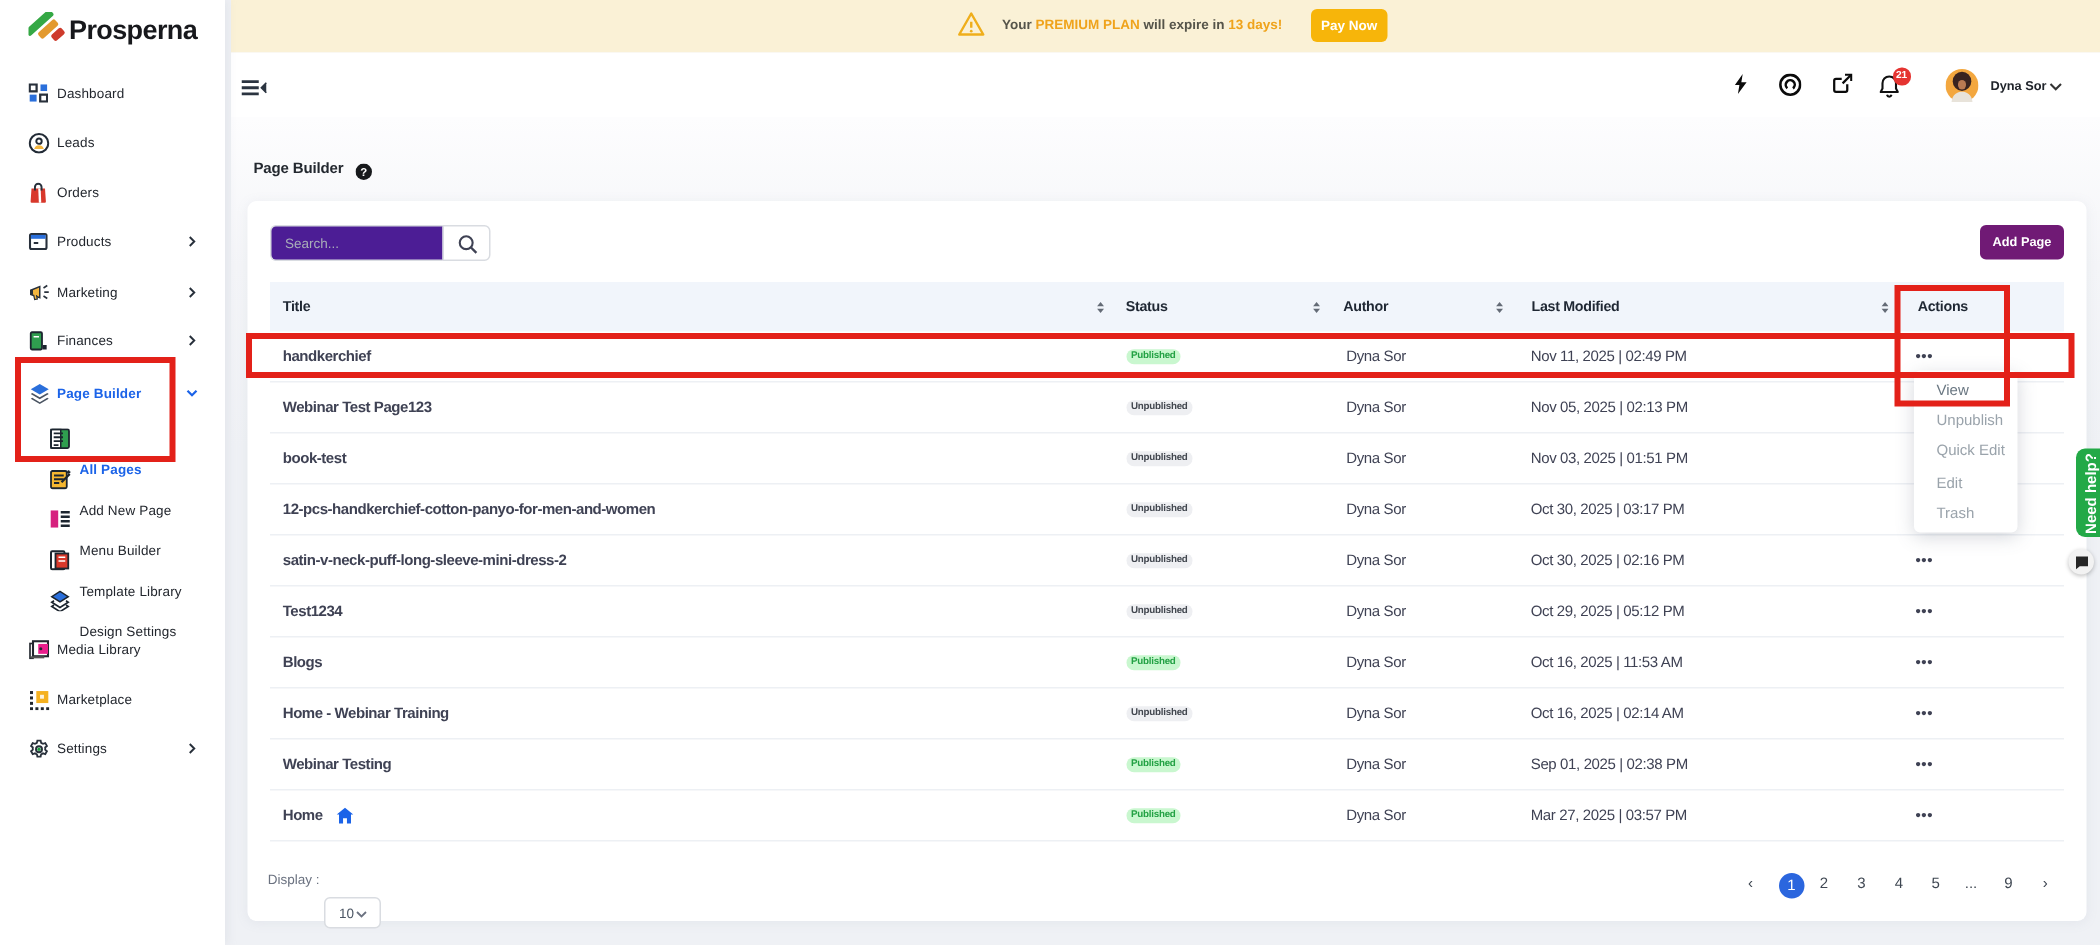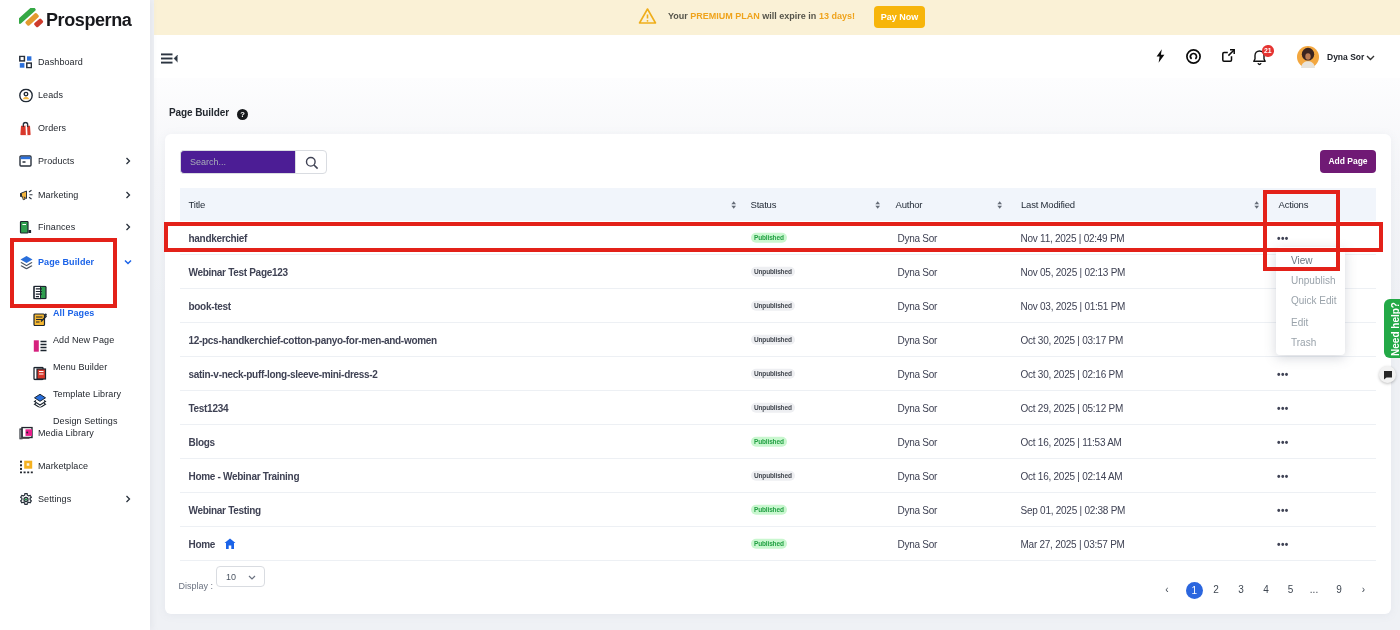--- a/index.html
+++ b/index.html
@@ -20,21 +20,21 @@
 
 #banner { left:154px; top:0; width:1246px; height:35px; background:#FAF1D6; z-index:3; }
 #hdr { left:154px; top:35px; width:1246px; height:43px; background:#fff; z-index:3; }
 
 
 #content { left:154px; top:78px; width:1246px; height:552px; background:linear-gradient(180deg,#FDFDFE 0%, #F4F5F8 18%, #EFF1F5 40%); z-index:1; }
 #card { position:absolute; left:165px; top:134px; width:1226px; height:480px; background:#fff; border-radius:6px; box-shadow:0 1px 8px rgba(140,150,165,0.10); z-index:2; }
 
 
 .thead { position:absolute; left:180px; top:188px; width:1196px; height:33px; background:#F1F5FB; z-index:3; }
-.hcell { position:absolute; top:0; height:33px; line-height:33px; font-size:9.5px; font-weight:400; color:#1f2733; letter-spacing:-0.2px; }
+.hcell { position:absolute; top:0; height:33px; line-height:33px; font-size:9.5px; font-weight:700; color:#1f2733; letter-spacing:-0.2px; }
 .trow { position:absolute; left:180px; width:1196px; height:34px; border-bottom:1px solid #EDF0F4; z-index:3; background:transparent; }
 .tcell { position:absolute; top:50%; transform:translateY(-50%); font-size:10px; color:#3F4254; letter-spacing:-0.25px; }
 .ttitle { font-weight:700; color:#3F4254; letter-spacing:-0.3px; }
 .pill { position:absolute; left:571px; top:50%; transform:translateY(-50%); height:10.5px; line-height:10.5px; border-radius:5.5px; font-size:6.5px; font-weight:700; padding:0 3px; letter-spacing:-0.15px; }
 .pub { background:#C9F7CF; color:#23A144; }
 .unpub { background:#EEEFF2; color:#42474F; }
 .dots { position:absolute; left:1097px; top:50%; transform:translateY(-50%); font-size:10px; letter-spacing:0.4px; color:#3F4254; font-weight:700; }
 
 
 #dropdown { left:1276px; top:247px; width:69px; height:108px; background:#fff; border-radius:4px; box-shadow:0 3px 12px rgba(90,100,120,0.25); z-index:20; }
@@ -389,21 +389,21 @@
         <path d="M6 0.5 L11.5 5 L10 5 L10 11 L7.3 11 L7.3 7.5 L4.7 7.5 L4.7 11 L2 11 L2 5 L0.5 5 Z" fill="#1b63e8"></path>
       </svg>
       <div class="pill pub">Published</div>
       <div class="tcell" style="left:717.5px;">Dyna Sor</div>
       <div class="tcell" style="left:840.5px;">Mar 27, 2025 | 03:57 PM</div>
       <div class="dots">•••</div>
     </div>
   </div>
 
 <div class="abs" style="left:178.5px; top:581px; font-size:9px; color:#6b7280; z-index:3;">Display :</div>
-<div class="abs" style="left:216px; top:566px; width:49px; height:21px; border:1px solid #D9DCE1; border-radius:4px; background:#fff; z-index:3;">
+<div class="abs" style="left:216px; top:598px; width:38px; height:21px; border:1px solid #D9DCE1; border-radius:4px; background:#fff; z-index:3;">
   <div style="position:absolute; left:9px; top:50%; transform:translateY(-50%); font-size:9px; color:#4b5563;">10</div>
   <svg style="position:absolute; right:8px; top:8px;" width="8" height="5" viewBox="0 0 8 5">
     <path d="M1 1 L4 4 L7 1" fill="none" stroke="#6b7280" stroke-width="1.2"></path>
   </svg>
 </div>
 
 <div id="pager">
     <div class="abs" style="left:1157px; top:581px; width:20px; height:17px; color:#3f4752; font-size:10px; text-align:center; line-height:17px; z-index:3;">‹</div>
     <div class="abs" style="left:1185.5px; top:581.5px; width:17.6px; height:17.6px; background:#2B66DE; border-radius:50%; color:#fff; font-size:10px; text-align:center; line-height:17.6px; z-index:3;">1</div>
     <div class="abs" style="left:1206px; top:581px; width:20px; height:17px; color:#3f4752; font-size:10px; text-align:center; line-height:17px; z-index:3;">2</div>

